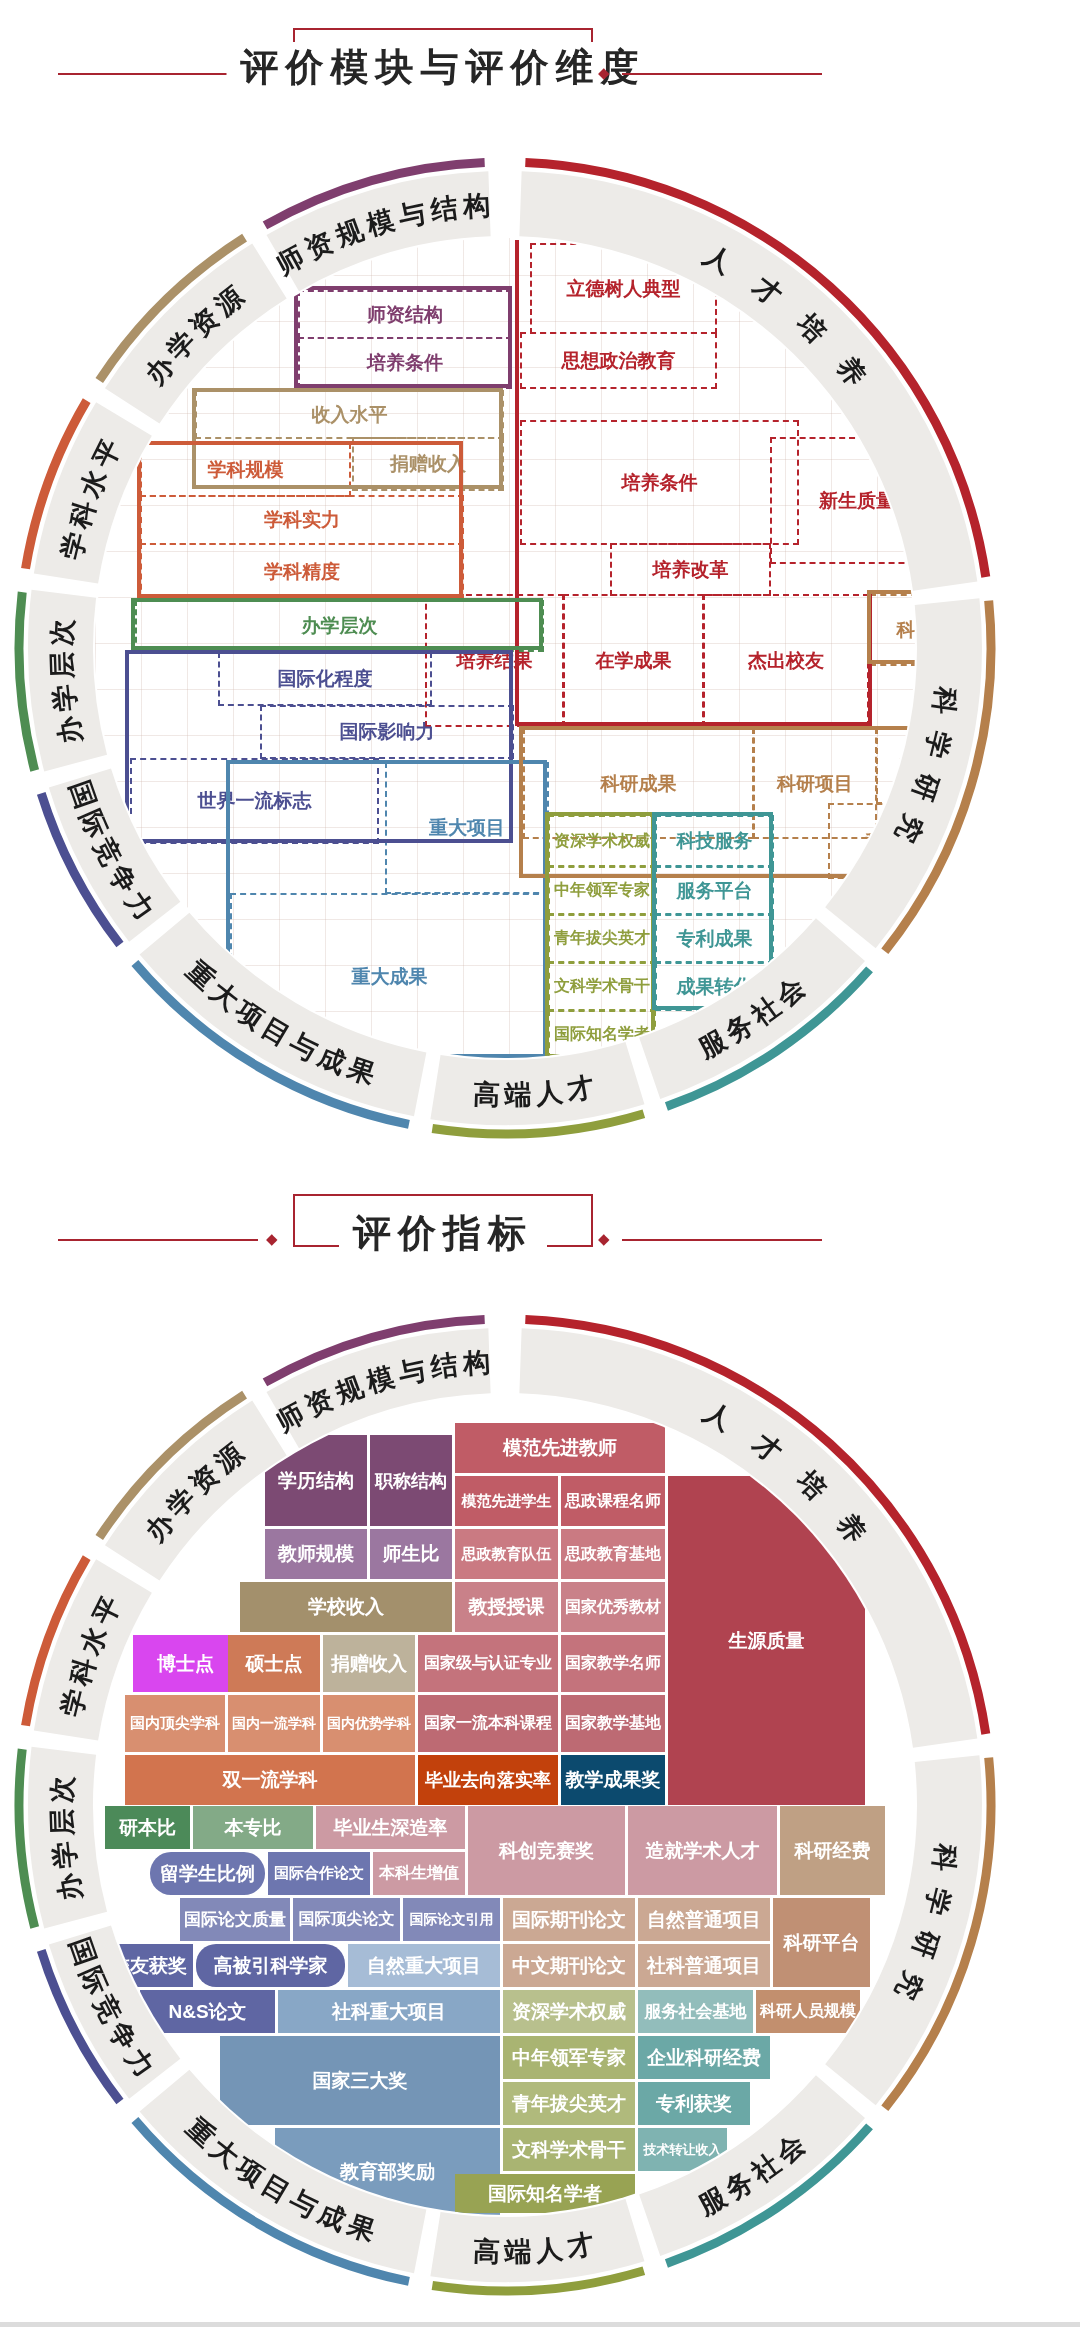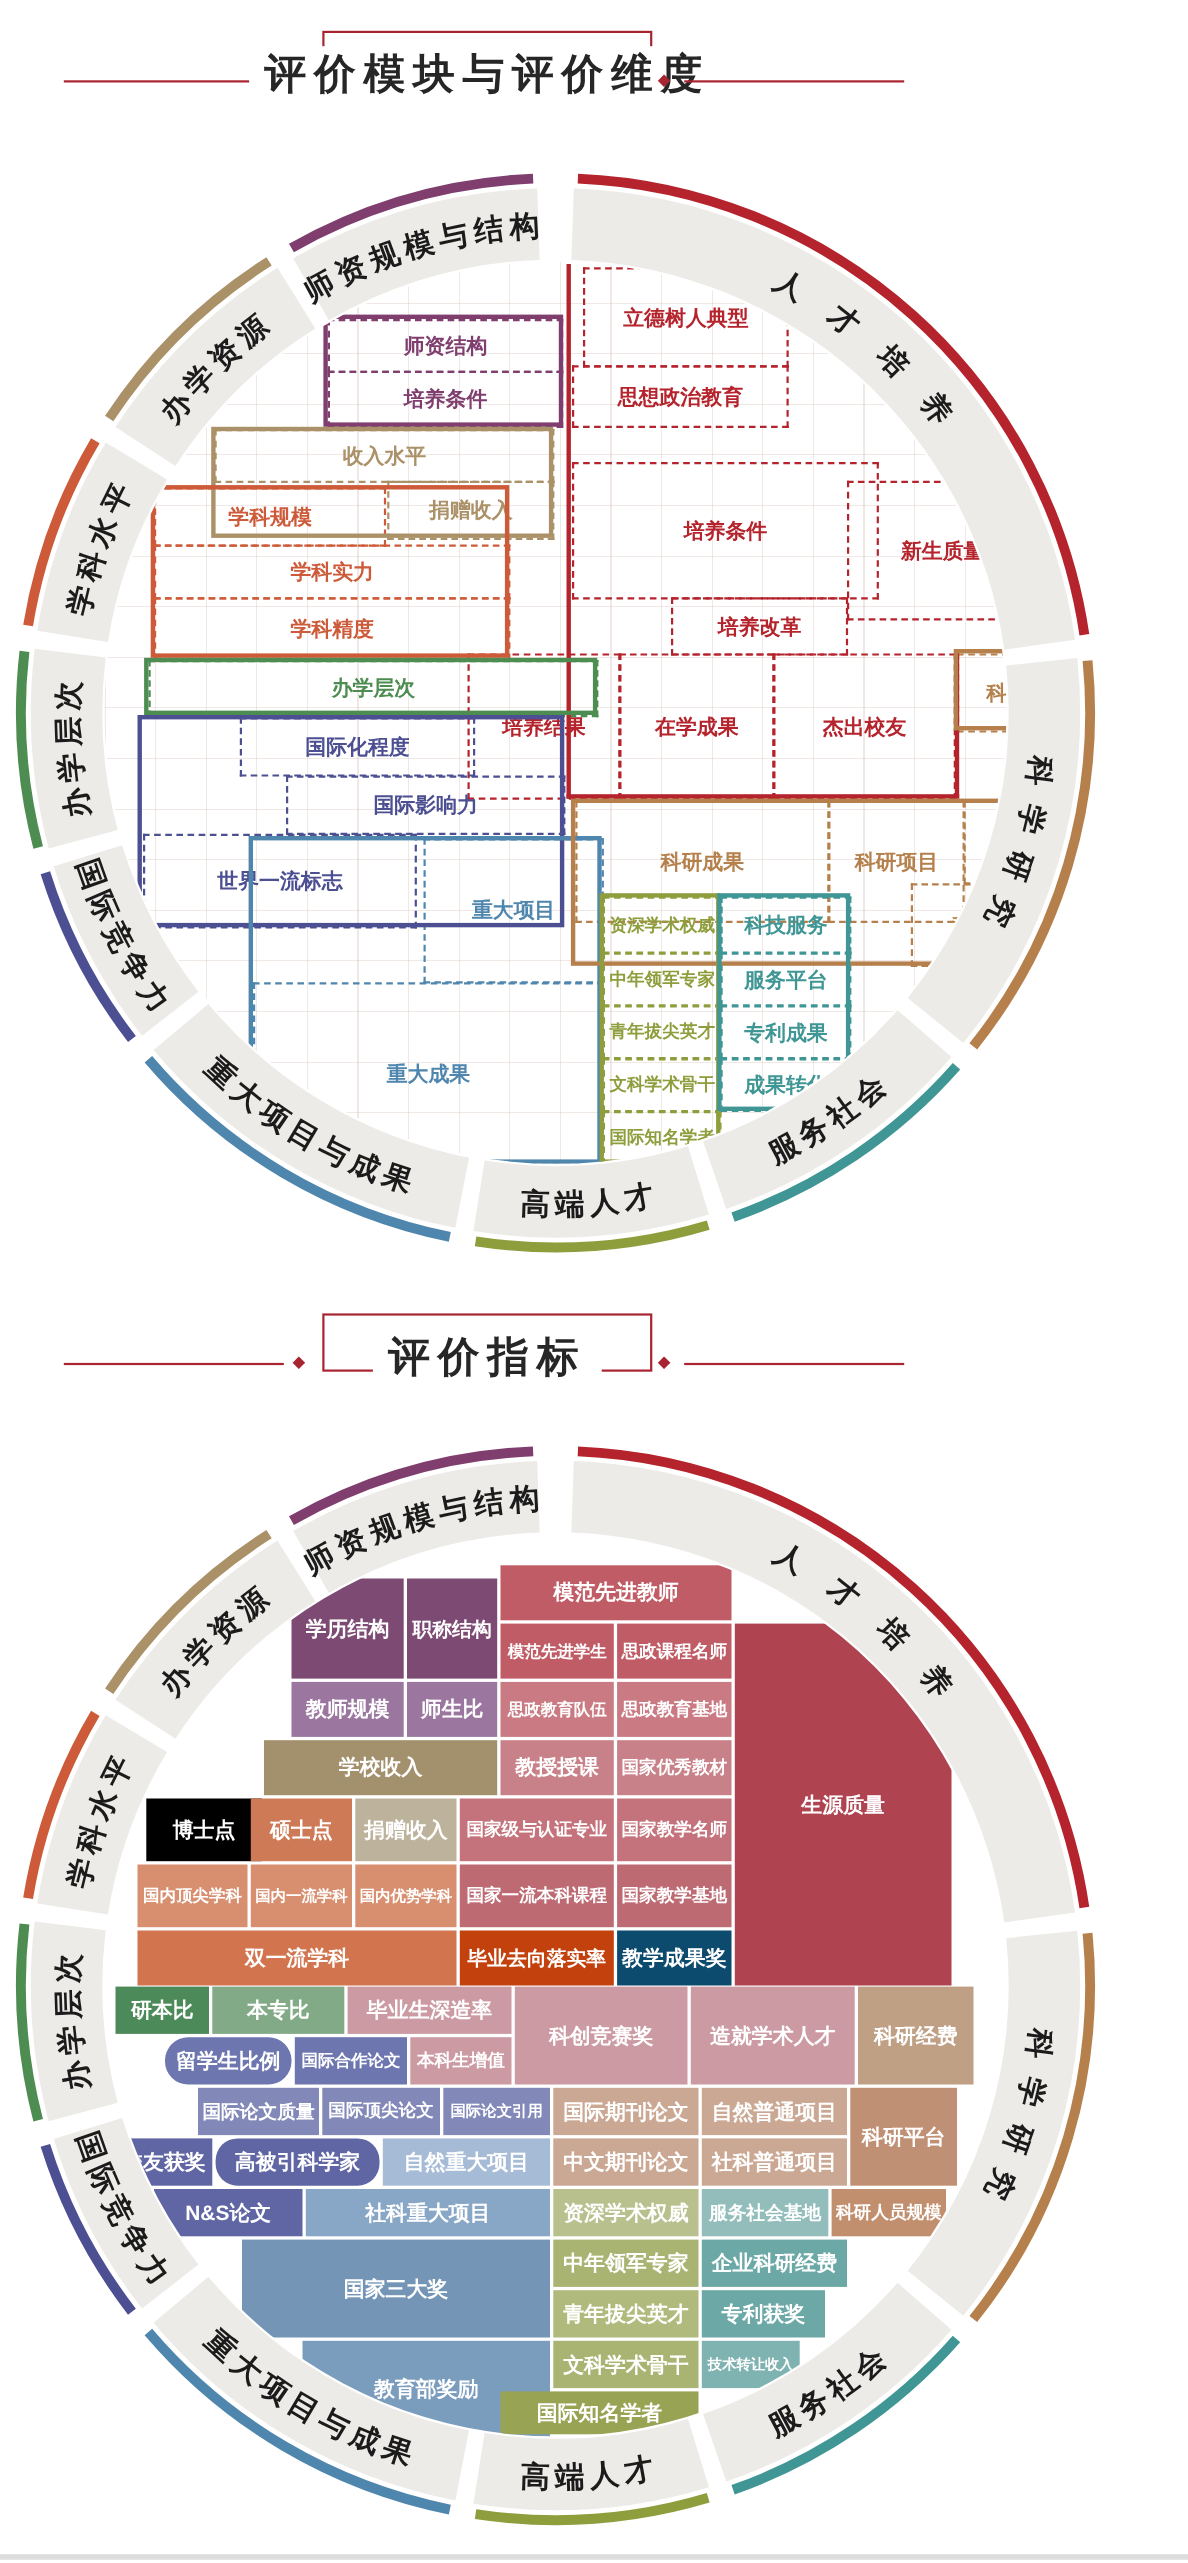--- a/index.html
+++ b/index.html
@@ -241,21 +241,21 @@
         <div class="cell2" style="left: 275px; top: 40px; width: 82px; height: 91px; background: rgb(124, 74, 115); font-size: 18px;">职称结构</div>
         <div class="cell2" style="left: 360px; top: 81px; width: 103px; height: 50px; background: rgb(192, 92, 102); font-size: 15px;">模范先进学生</div>
         <div class="cell2" style="left: 466px; top: 81px; width: 104px; height: 50px; background: rgb(192, 92, 102); font-size: 16px;">思政课程名师</div>
         <div class="cell2" style="left: 170px; top: 134px; width: 102px; height: 50px; background: rgb(155, 119, 160); font-size: 19px;">教师规模</div>
         <div class="cell2" style="left: 275px; top: 134px; width: 82px; height: 50px; background: rgb(155, 119, 160); font-size: 19px;">师生比</div>
         <div class="cell2" style="left: 360px; top: 134px; width: 103px; height: 50px; background: rgb(202, 122, 130); font-size: 15px;">思政教育队伍</div>
         <div class="cell2" style="left: 466px; top: 134px; width: 104px; height: 50px; background: rgb(202, 122, 130); font-size: 16px;">思政教育基地</div>
         <div class="cell2" style="left: 145px; top: 187px; width: 212px; height: 50px; background: rgb(163, 144, 108); font-size: 19px;">学校收入</div>
         <div class="cell2" style="left: 360px; top: 187px; width: 103px; height: 50px; background: rgb(201, 129, 137); font-size: 19px;">教授授课</div>
         <div class="cell2" style="left: 466px; top: 187px; width: 104px; height: 50px; background: rgb(201, 129, 137); font-size: 16px;">国家优秀教材</div>
-        <div class="cell2" style="left: 38px; top: 240px; width: 105px; height: 57px; background: #000000; font-size: 19px;">博士点</div>
+        <div class="cell2" style="left: 38px; top: 240px; width: 105px; height: 57px; background: #d946ef; font-size: 19px;">博士点</div>
         <div class="cell2" style="left: 133px; top: 240px; width: 92px; height: 57px; background: rgb(206, 122, 87); font-size: 19px;">硕士点</div>
         <div class="cell2" style="left: 228px; top: 240px; width: 92px; height: 57px; background: rgb(189, 178, 155); font-size: 19px;">捐赠收入</div>
         <div class="cell2" style="left: 323px; top: 240px; width: 140px; height: 57px; background: rgb(196, 115, 124); font-size: 16px;">国家级与认证专业</div>
         <div class="cell2" style="left: 466px; top: 240px; width: 104px; height: 57px; background: rgb(196, 115, 124); font-size: 16px;">国家教学名师</div>
         <div class="cell2" style="left: 573px; top: 81px; width: 197px; height: 329px; background: rgb(176, 67, 80); font-size: 19px;">生源质量</div>
         <div class="cell2" style="left: 30px; top: 300px; width: 100px; height: 57px; background: rgb(216, 143, 112); font-size: 15px;">国内顶尖学科</div>
         <div class="cell2" style="left: 133px; top: 300px; width: 92px; height: 57px; background: rgb(216, 143, 112); font-size: 14px;">国内一流学科</div>
         <div class="cell2" style="left: 228px; top: 300px; width: 92px; height: 57px; background: rgb(216, 143, 112); font-size: 14px;">国内优势学科</div>
         <div class="cell2" style="left: 323px; top: 300px; width: 140px; height: 57px; background: rgb(189, 106, 115); font-size: 16px;">国家一流本科课程</div>
         <div class="cell2" style="left: 466px; top: 300px; width: 104px; height: 57px; background: rgb(189, 106, 115); font-size: 16px;">国家教学基地</div>

